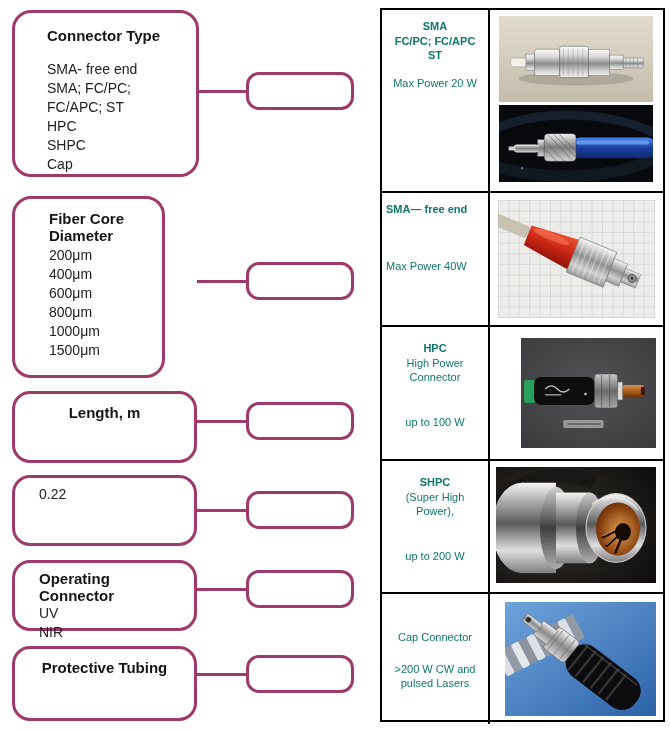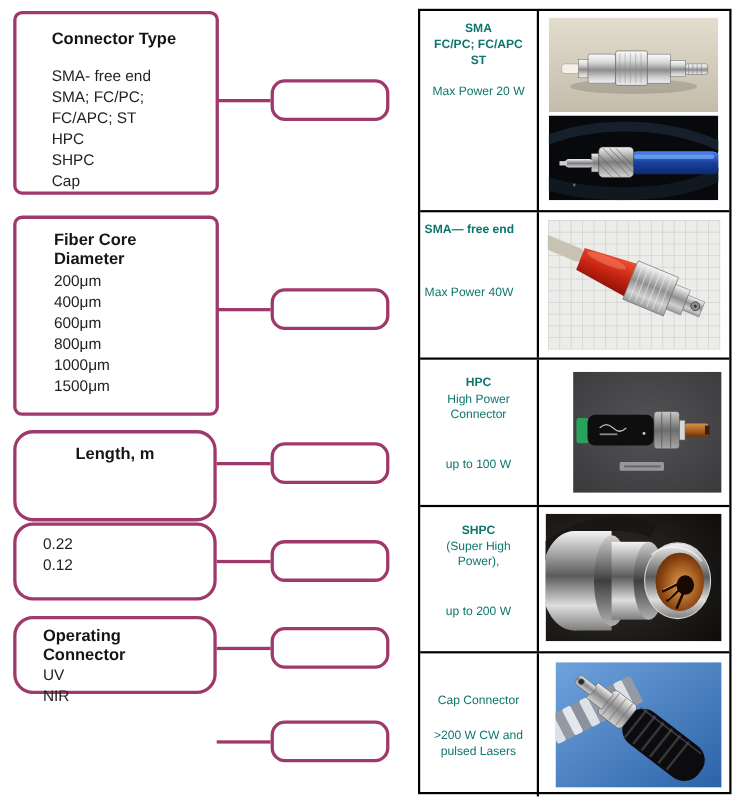--- a/index.html
+++ b/index.html
@@ -6,21 +6,21 @@
   html,body{ margin:0; padding:0; background:#ffffff; }
   .canvas{
     position:relative; width:670px; height:731px; background:#ffffff;
     font-family:"Liberation Sans", sans-serif; color:#1c1c1c; overflow:hidden;
   }
   
   .lbox{
     position:absolute; box-sizing:border-box; background:#fff;
     border:3px solid var(--accent);
   }
-  .lbox.big{ border-radius:8px; }
+  .lbox.big{ border-radius:19px; }
   .lbox.small{ border-radius:18px; }
   .lbox-title{ font-weight:bold; font-size:15px; color:#151515; }
   .lbox-items{ font-size:14px; color:#222; line-height:19px; }
   .center{ text-align:center; }
   
   .conn{ position:absolute; height:3px; background:var(--accent); left:197px; width:49px; }
   .stub{
     position:absolute; box-sizing:border-box; left:246px; width:108px; height:38px;
     border:3px solid var(--accent); border-radius:13px; background:#fff;
   }
@@ -52,51 +52,53 @@
     <div class="lbox-title" style="margin-bottom:16px;">Connector Type</div>
     <div class="lbox-items">
       <div>SMA- free end</div>
       <div>SMA; FC/PC; FC/APC; ST</div>
       <div>HPC</div>
       <div>SHPC</div>
       <div>Cap</div>
     </div>
   </div>
 
-  <div class="lbox big" style="left:12px; top:196px; width:187px; height:182px; padding:11px 8px 6px 34px;">
+  <div class="lbox big" style="left:12px; top:196px; width:153px; height:182px; padding:11px 8px 6px 34px;">
     <div class="lbox-title" style="margin-bottom:2px;">Fiber Core Diameter</div>
     <div class="lbox-items">
       <div>200μm</div>
       <div>400μm</div>
       <div>600μm</div>
       <div>800μm</div>
       <div>1000μm</div>
       <div>1500μm</div>
     </div>
   </div>
 
-  <div class="lbox small" style="left:12px; top:391px; width:185px; height:83px; padding:10px 20px;">
+  <div class="lbox small" style="left:12px; top:391px; width:185px; height:72px; padding:10px 20px;">
     <div class="lbox-title center">Length, m</div>
   </div>
 
   <div class="lbox small" style="left:12px; top:475px; width:185px; height:71px; padding:7px 6px 4px 24px;">
     <div class="lbox-items">
       <div>0.22</div>
-      <div>0.12</div>
     </div>
   </div>
 
   <div class="lbox small" style="left:12px; top:560px; width:185px; height:71px; padding:7px 6px 4px 24px;">
     <div class="lbox-title">Operating Connector</div>
     <div class="lbox-items">
       <div>UV</div>
       <div>NIR</div>
     </div>
   </div>
 
+  <div class="lbox small" style="left:12px; top:646px; width:185px; height:75px; padding:10px 6px;">
+    <div class="lbox-title center">Protective Tubing</div>
+  </div>
 
   <div class="conn" style="top:90px;"></div>
   <div class="conn" style="top:280px;"></div>
   <div class="conn" style="top:420px;"></div>
   <div class="conn" style="top:509px;"></div>
   <div class="conn" style="top:588px;"></div>
   <div class="conn" style="top:673px;"></div>
 
   <div class="stub" style="top:72px;"></div>
   <div class="stub" style="top:262px;"></div>

